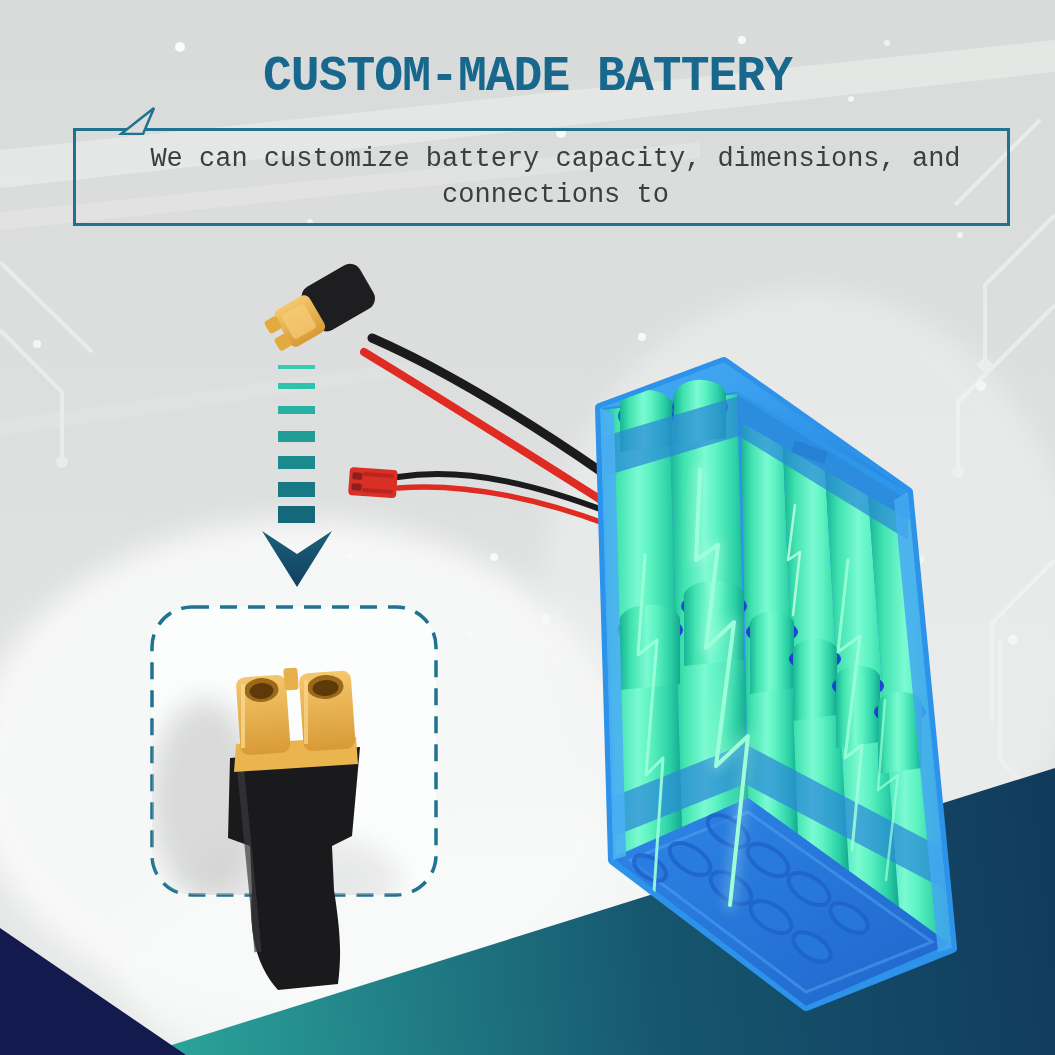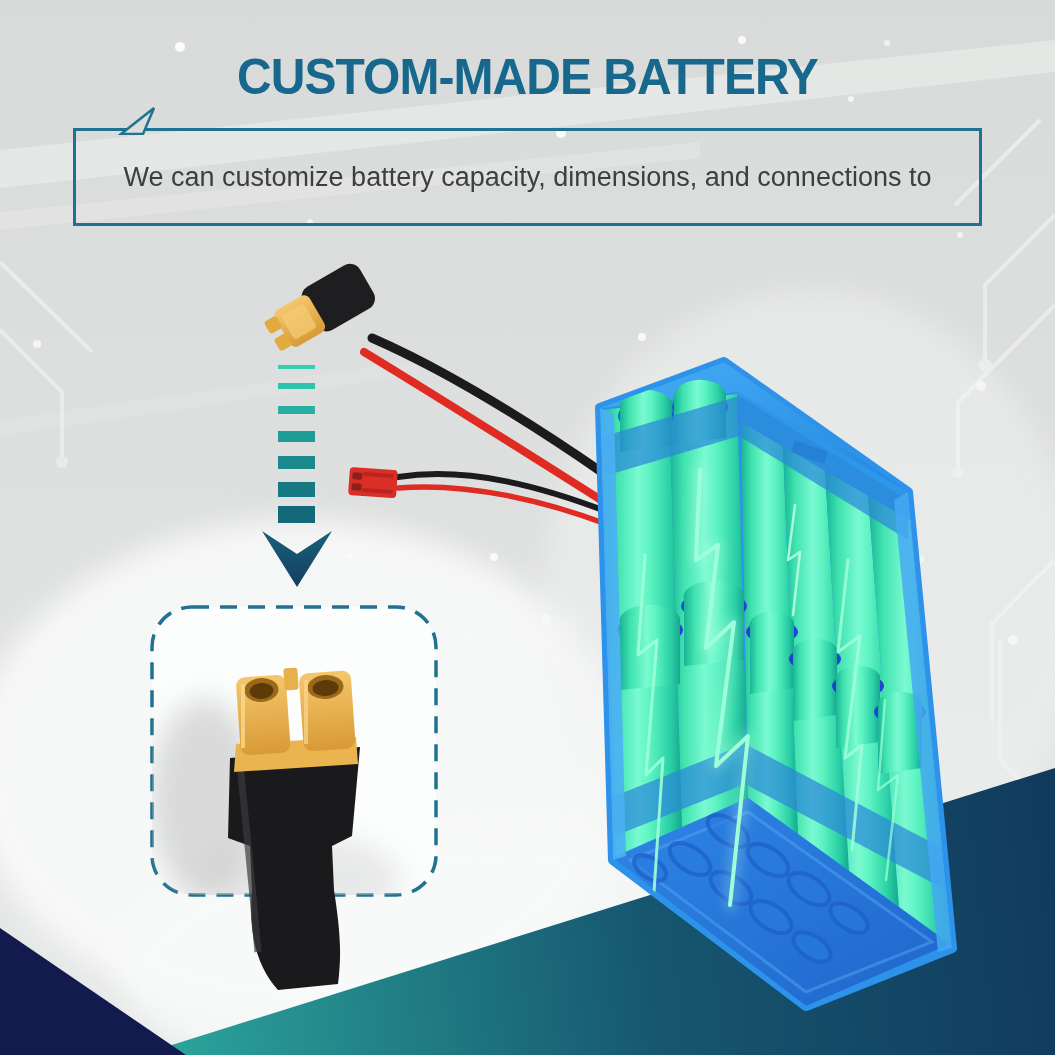--- a/index.html
+++ b/index.html
@@ -2,36 +2,37 @@
 <html style="--title_color: #17688c; --callout_border: #1f7390; --body_text: #3d3e40; --background_gray: #dcdedd; --arrow_teal_light: #36cdb2; --arrow_teal_dark: #136879; --arrowhead_top: #1a607c; --arrowhead_bottom: #123f5f; --battery_wrap_blue: #2d93ea; --battery_cell_green: #49f0b6; --cell_crevice_blue: #1c35d4; --corner_navy: #131b4e; --corner_teal_start: #2ba49b; --corner_teal_end: #113b5d; --wire_black: #1b1b1d; --wire_red: #df2b22; --connector_yellow: #eeb64e; --jst_red: #d92f26;"><head>
 <meta charset="utf-8">
 <style>
   :root{
     --bg:#dcdedd;
   }
   html,body{margin:0;padding:0;}
   .stage{
     position:relative;width:1055px;height:1055px;overflow:hidden;
     background:var(--bg);
-    font-family:Liberation Sans, sans-serif;
+    font-family:Liberation Mono, monospace;
   }
   .stage svg.art{position:absolute;left:0;top:0;}
   h1.title{
     position:absolute;left:0;top:48px;width:1055px;margin:0;
     text-align:center;
     font-size:50px;font-weight:bold;letter-spacing:-1px;
     color:var(--title_color);
     transform:scaleX(.96);
     z-index:5;
   }
   .callout{
     position:absolute;left:73px;top:128px;width:903px;height:92px;
     border:3px solid var(--callout_border);
     display:flex;flex-direction:column;justify-content:center;align-items:center;
     z-index:5;
+    padding-left:28px;
   }
   .callout p{
     margin:0;text-align:center;
     font-size:27px;line-height:36px;color:var(--body_text);
   }
   .callout .flag{position:absolute;left:42px;top:-26px;}
 </style>
 </head>
 <body>
 

